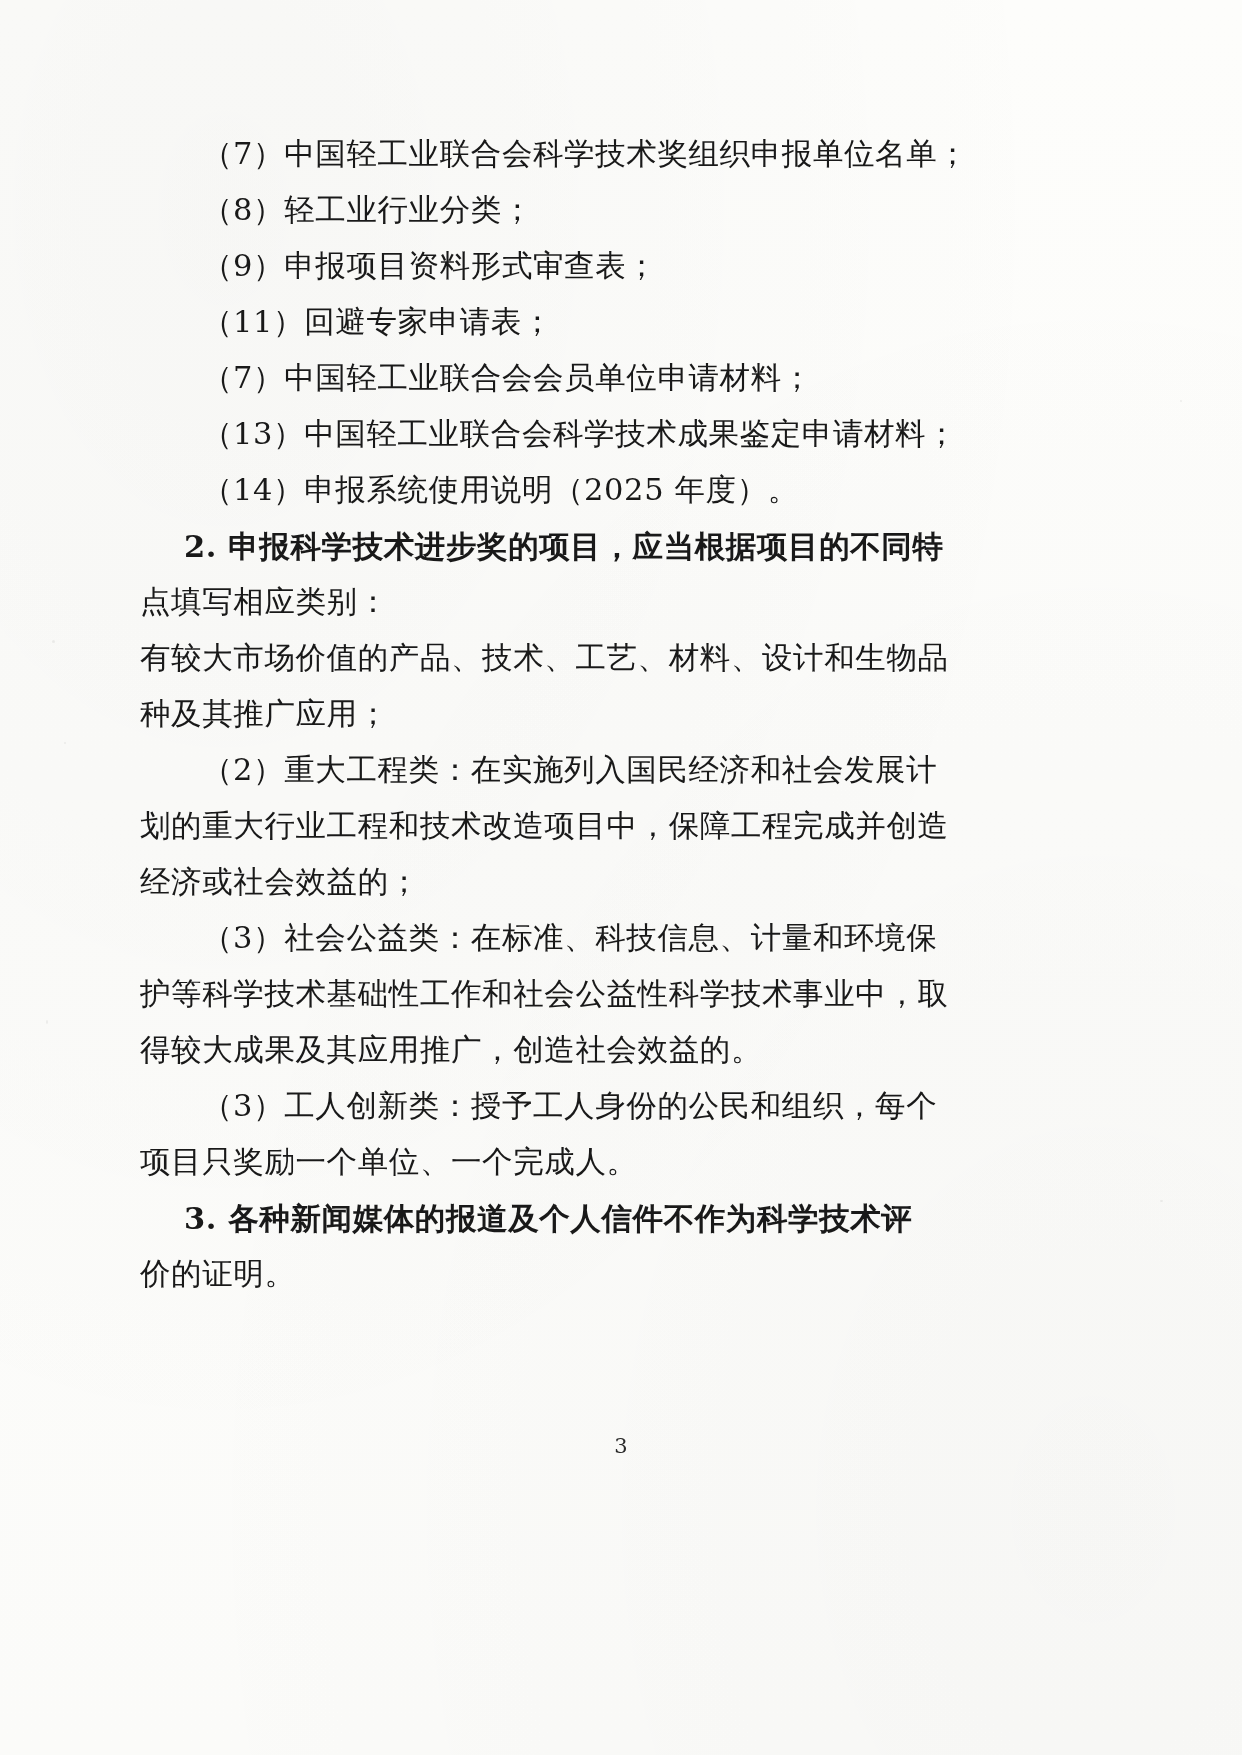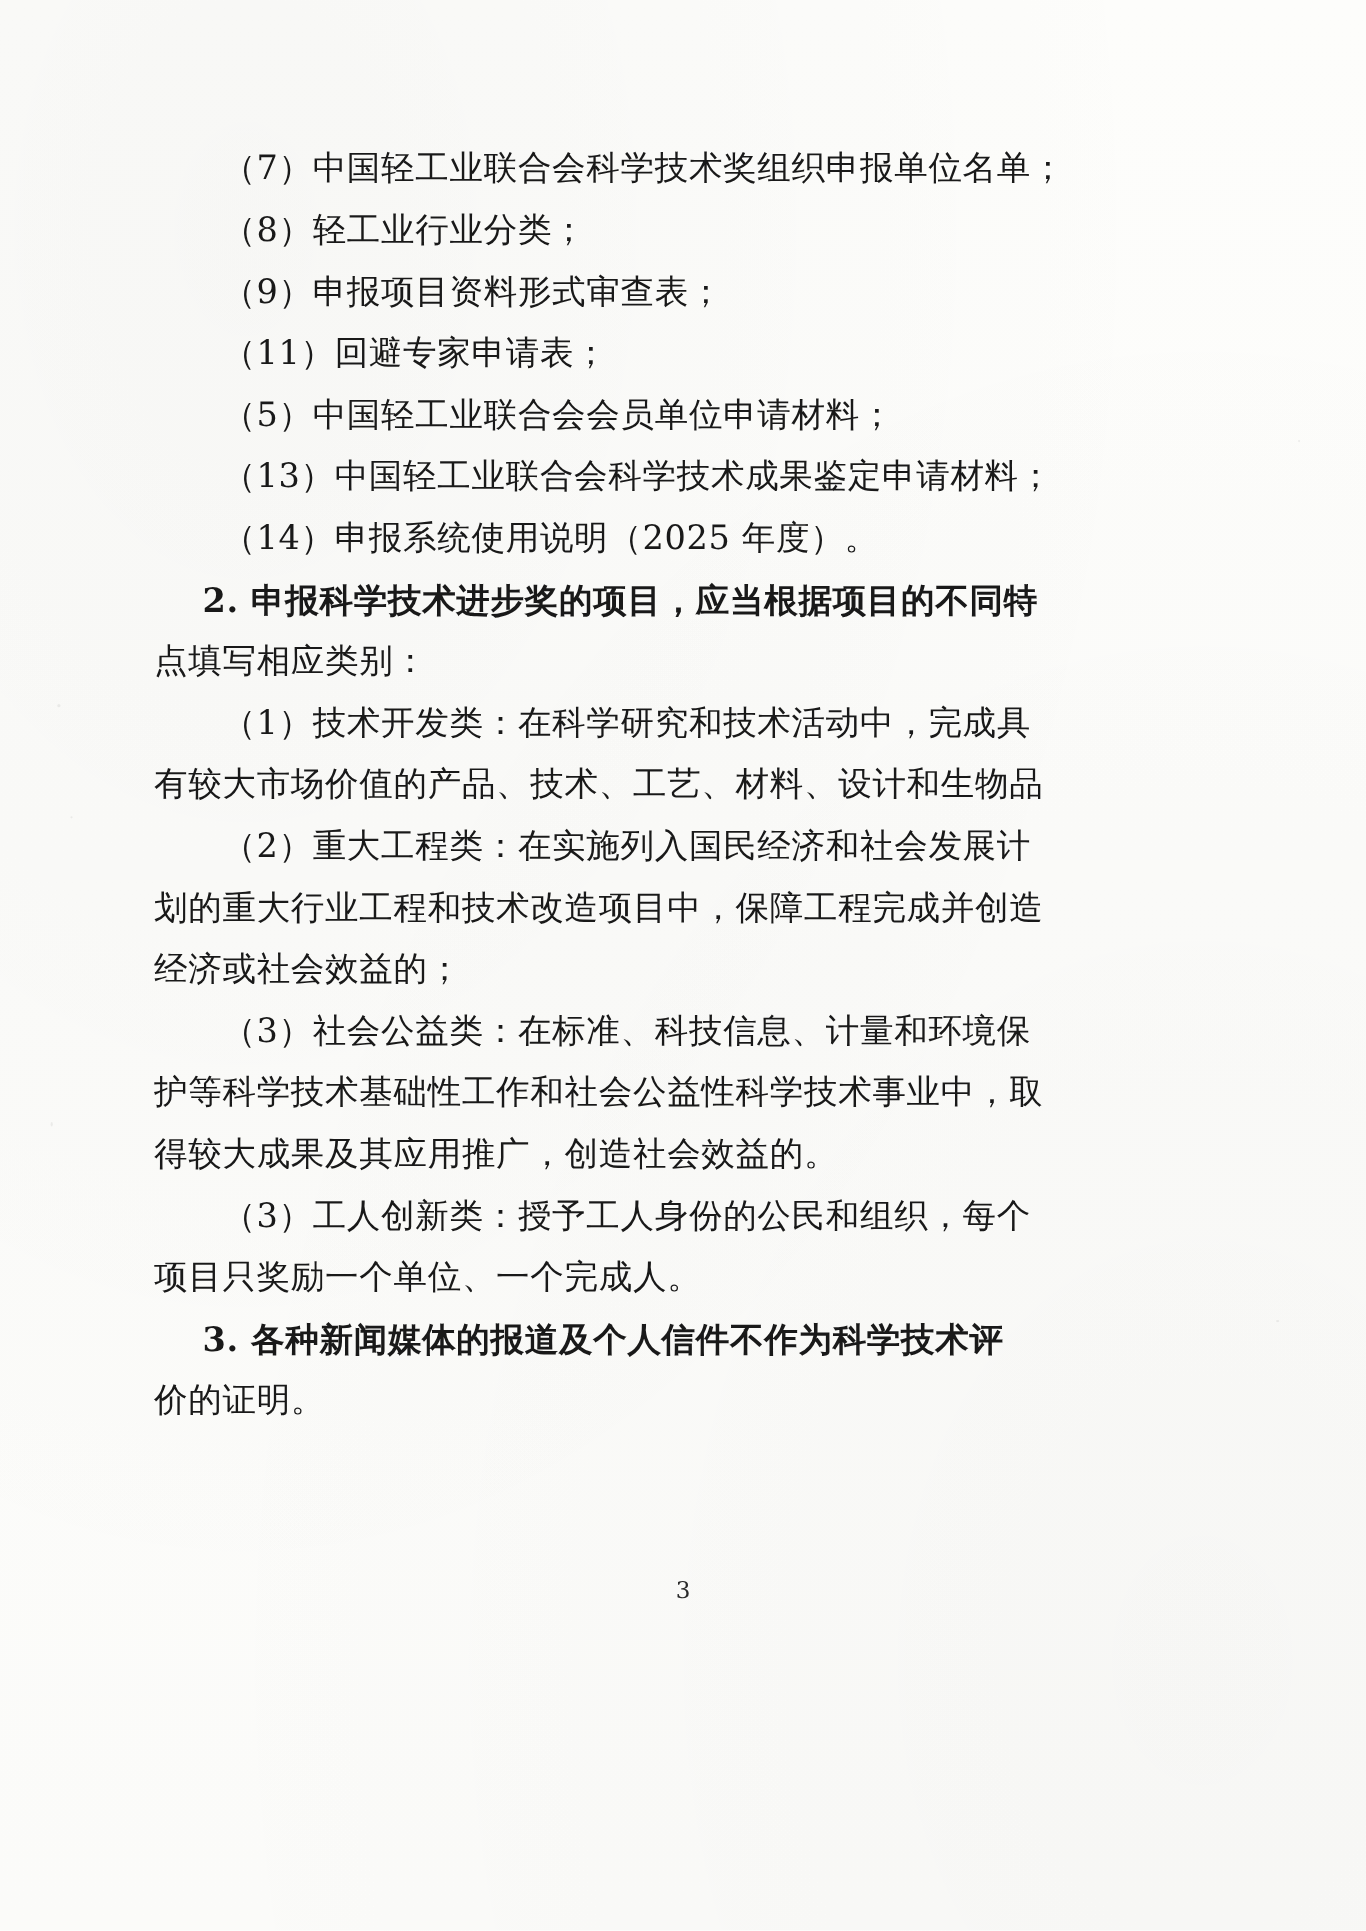--- a/index.html
+++ b/index.html
@@ -75,27 +75,27 @@
   <div class="speckle sp2"></div>
   <div class="speckle sp3"></div>
   <div class="speckle sp4"></div>
   <div class="speckle sp5"></div>
 
   <div class="content">
     <div class="line indent">（7）中国轻工业联合会科学技术奖组织申报单位名单；</div>
     <div class="line indent">（8）轻工业行业分类；</div>
     <div class="line indent">（9）申报项目资料形式审查表；</div>
     <div class="line indent">（11）回避专家申请表；</div>
-    <div class="line indent">（5）中国轻工业联合会会员单位申请材料；</div>
+    <div class="line indent">（7）中国轻工业联合会会员单位申请材料；</div>
     <div class="line indent">（13）中国轻工业联合会科学技术成果鉴定申请材料；</div>
     <div class="line indent">（14）申报系统使用说明（2025 年度）。</div>
     <div class="line indent-num">2. 申报科学技术进步奖的项目，应当根据项目的不同特</div>
     <div class="line">点填写相应类别：</div>
-    <div class="line indent">（1）技术开发类：在科学研究和技术活动中，完成具</div>
     <div class="line">有较大市场价值的产品、技术、工艺、材料、设计和生物品</div>
+    <div class="line">种及其推广应用；</div>
     <div class="line indent">（2）重大工程类：在实施列入国民经济和社会发展计</div>
     <div class="line">划的重大行业工程和技术改造项目中，保障工程完成并创造</div>
     <div class="line">经济或社会效益的；</div>
     <div class="line indent">（3）社会公益类：在标准、科技信息、计量和环境保</div>
     <div class="line">护等科学技术基础性工作和社会公益性科学技术事业中，取</div>
     <div class="line">得较大成果及其应用推广，创造社会效益的。</div>
     <div class="line indent">（3）工人创新类：授予工人身份的公民和组织，每个</div>
     <div class="line">项目只奖励一个单位、一个完成人。</div>
     <div class="line indent-num">3. 各种新闻媒体的报道及个人信件不作为科学技术评</div>
     <div class="line">价的证明。</div>

